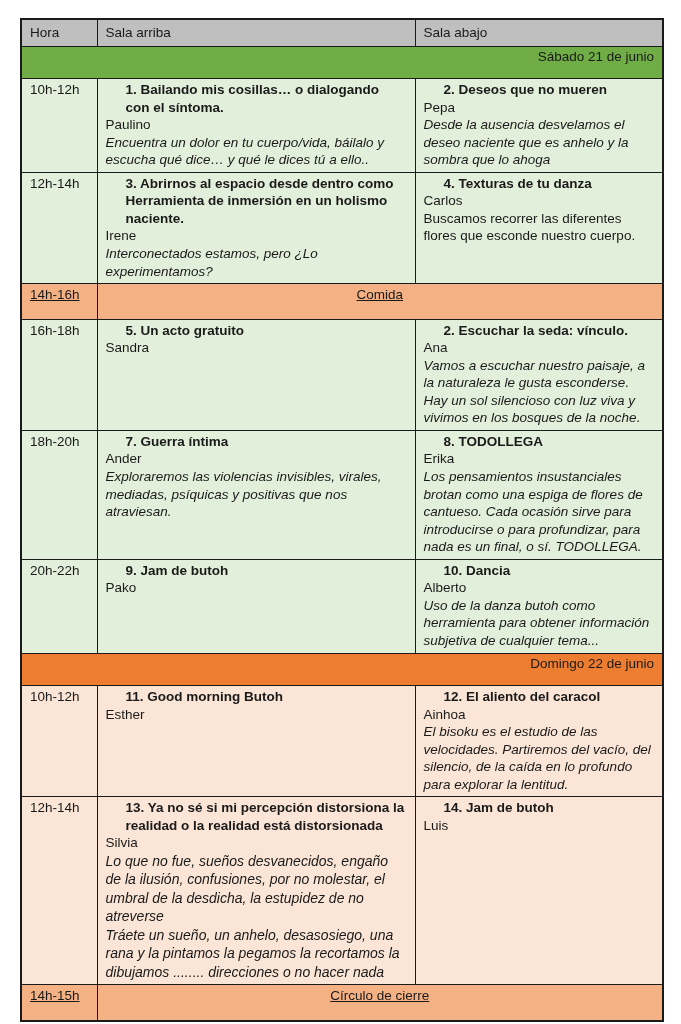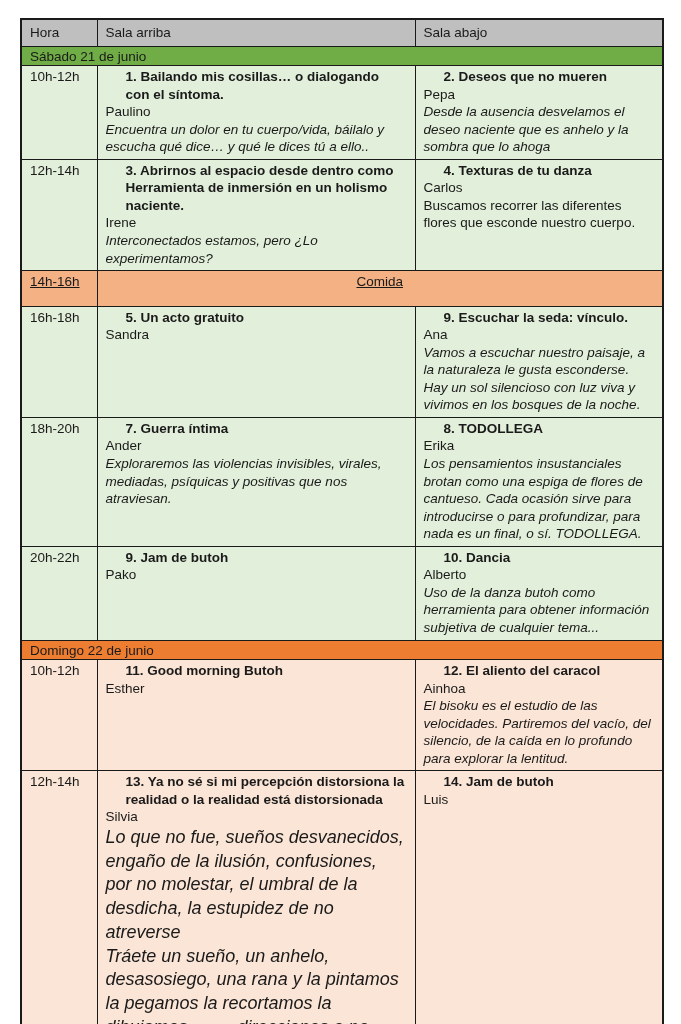--- a/index.html
+++ b/index.html
@@ -42,41 +42,41 @@
     padding:2px 8px 3px 8px;
     text-align:left;
   }
   th{
     background:var(--header-gray);
     font-weight:normal;
     padding-top:4px;
     padding-bottom:4px;
   }
   .row-day td{
-    text-align:left;
+    text-align:right;
     padding-top:1px;
-    padding-bottom:0;
+    padding-bottom:13px;
   }
   .row-day.theme-green td{background:var(--saturday-green);}
   .row-day.theme-orange td{background:var(--sunday-orange);}
   .row-banner td{
     background:var(--meal-orange);
     padding-top:2px;
     padding-bottom:15px;
     text-decoration:underline;
   }
   .row-banner td.banner-cell{text-align:center;}
   tr.theme-sat > td{background:var(--saturday-light);}
   tr.theme-sun > td{background:var(--sunday-light);}
   td.theme-sat{background:var(--saturday-light);}
   .title{font-weight:bold;margin-left:20px;}
   .person{font-weight:normal;}
   .desc{font-weight:normal;}
   .desc.italic{font-style:italic;}
-  .desc.small{font-size:18px;line-height:1.32;}
+  .desc.small{font-size:14px;line-height:1.32;}
   .time-cell{white-space:nowrap;margin-left:20px;}
 </style>
 </head>
 <body>
 
 <div class="page">
   <table>
     <colgroup>
       <col class="c-time">
       <col class="c-up">
@@ -123,21 +123,21 @@
           <td class="time-cell">14h-16h</td>
           <td class="banner-cell" colspan="2">Comida</td>
         </tr>
         <tr class="row-session theme-sat">
           <td class="time-cell">16h-18h</td>
           <td class="session-cell">
             <div class="title">5. Un acto gratuito</div>
             <div class="person">Sandra</div>
           </td>
           <td class="session-cell">
-            <div class="title">9. Escuchar la seda: vínculo.</div>
+            <div class="title">2. Escuchar la seda: vínculo.</div>
             <div class="person">Ana</div>
             <div class="desc italic">Vamos a escuchar nuestro paisaje, a la naturaleza le gusta esconderse. Hay un sol silencioso con luz viva y vivimos en los bosques de la noche.</div>
           </td>
         </tr>
         <tr class="row-session theme-sat">
           <td class="time-cell">18h-20h</td>
           <td class="session-cell">
             <div class="title">7. Guerra íntima</div>
             <div class="person">Ander</div>
             <div class="desc italic">Exploraremos las violencias invisibles, virales, mediadas, psíquicas y positivas que nos atraviesan.</div>

